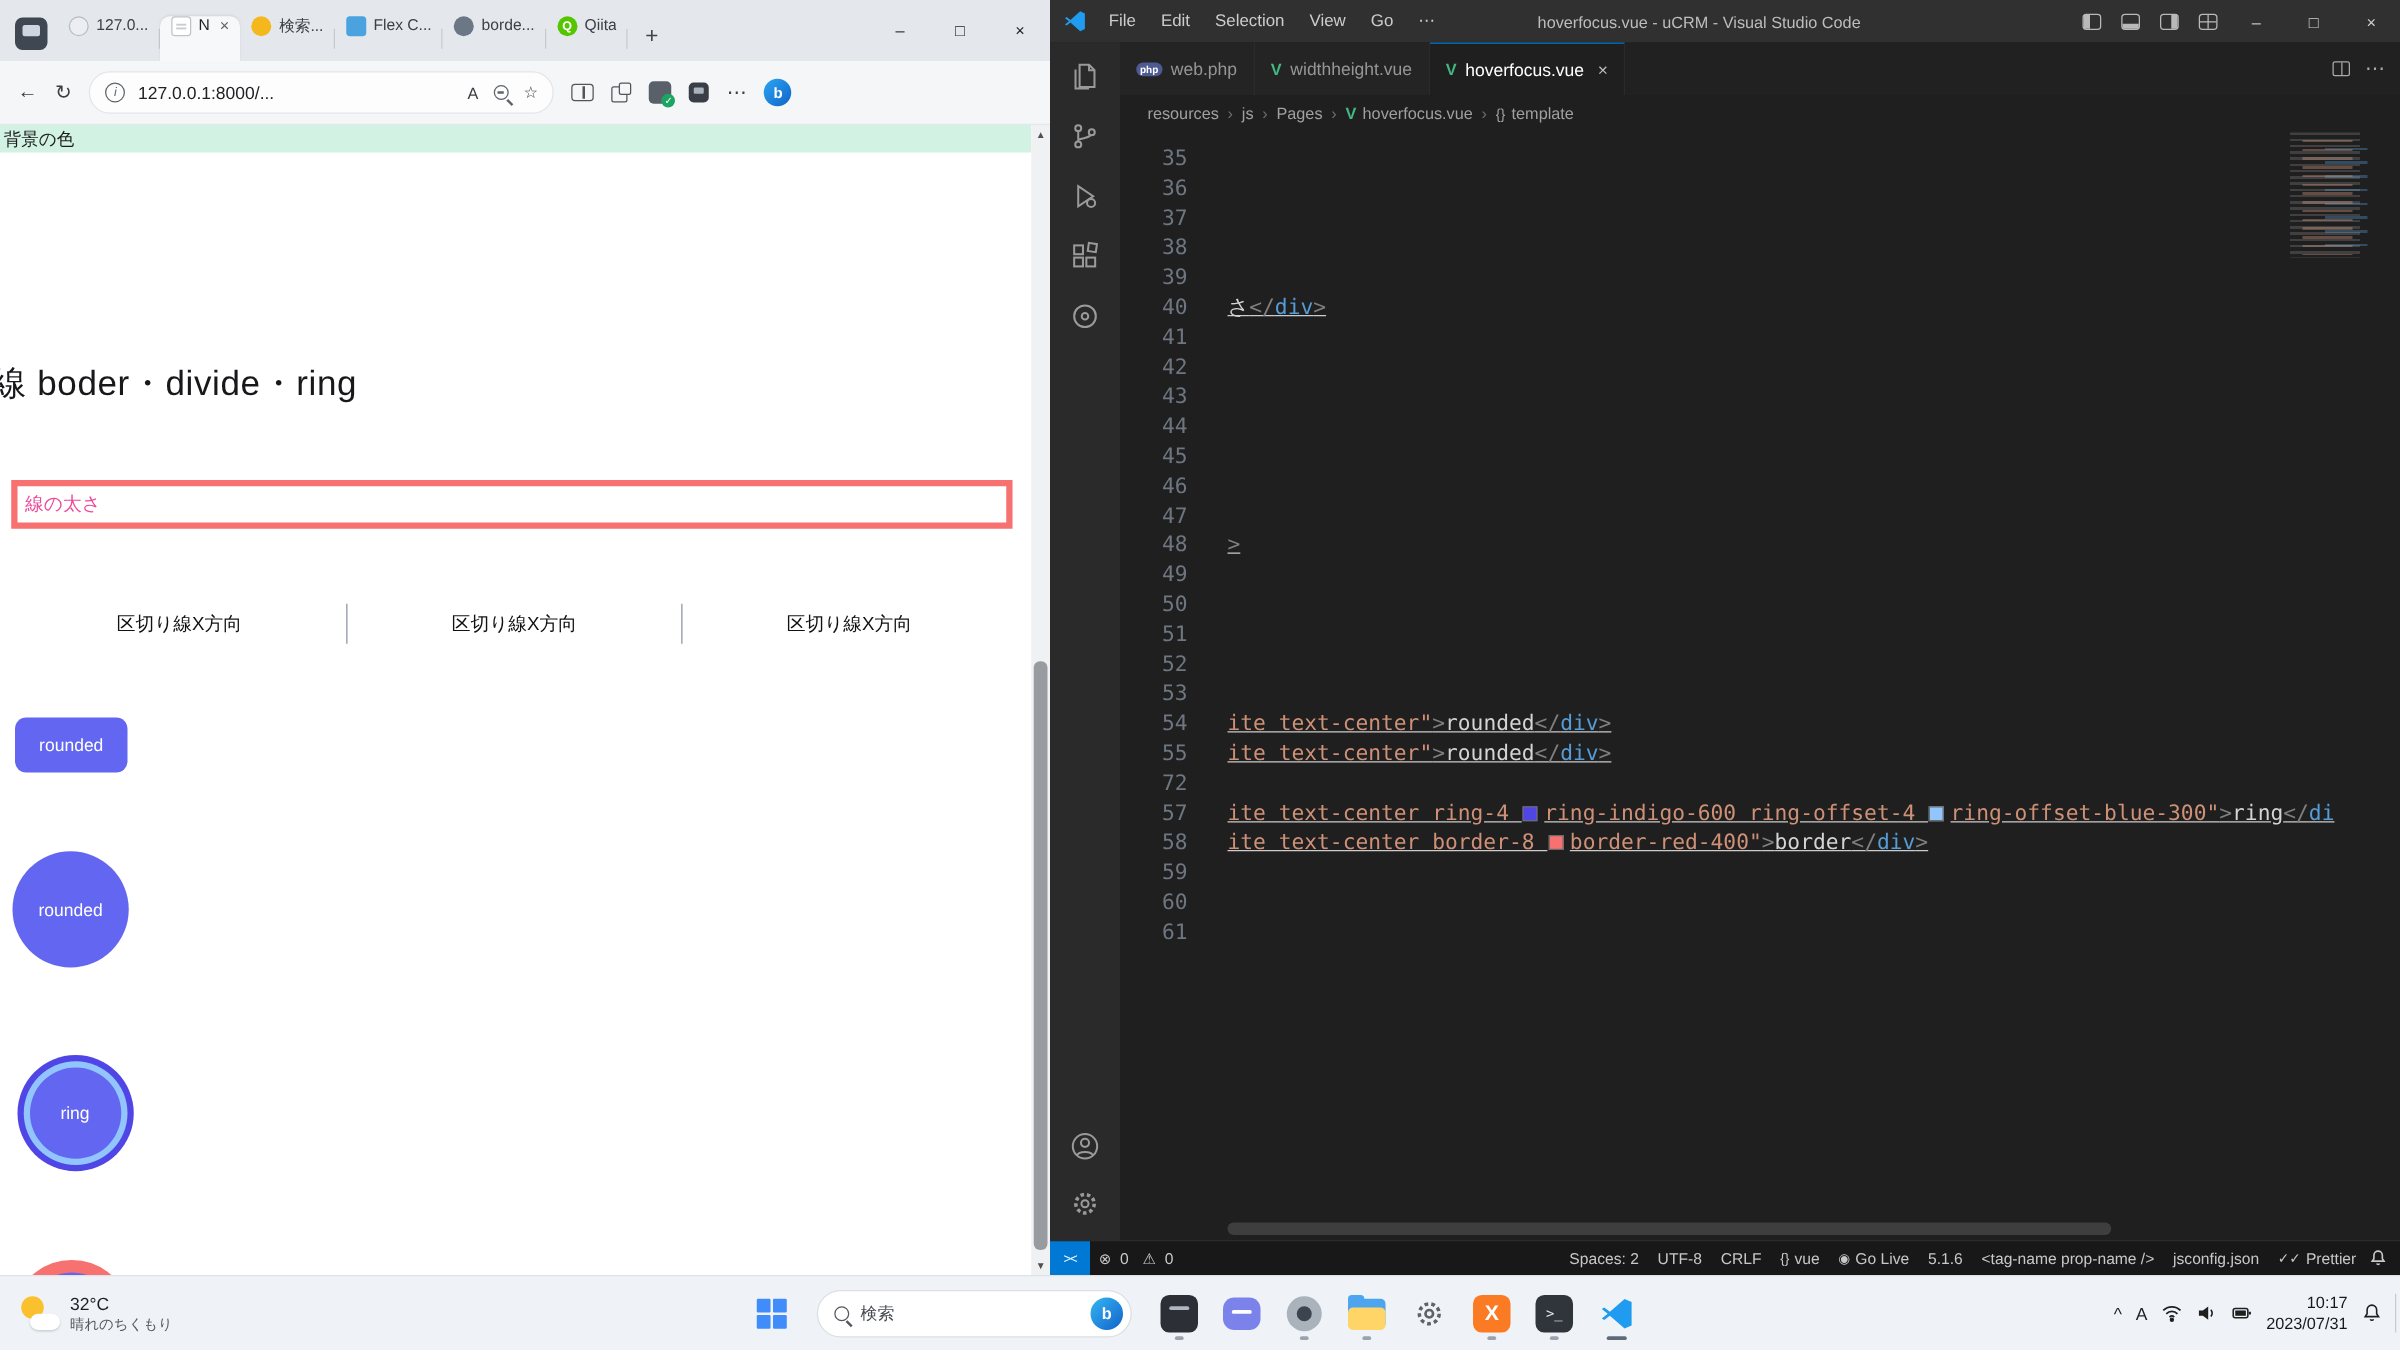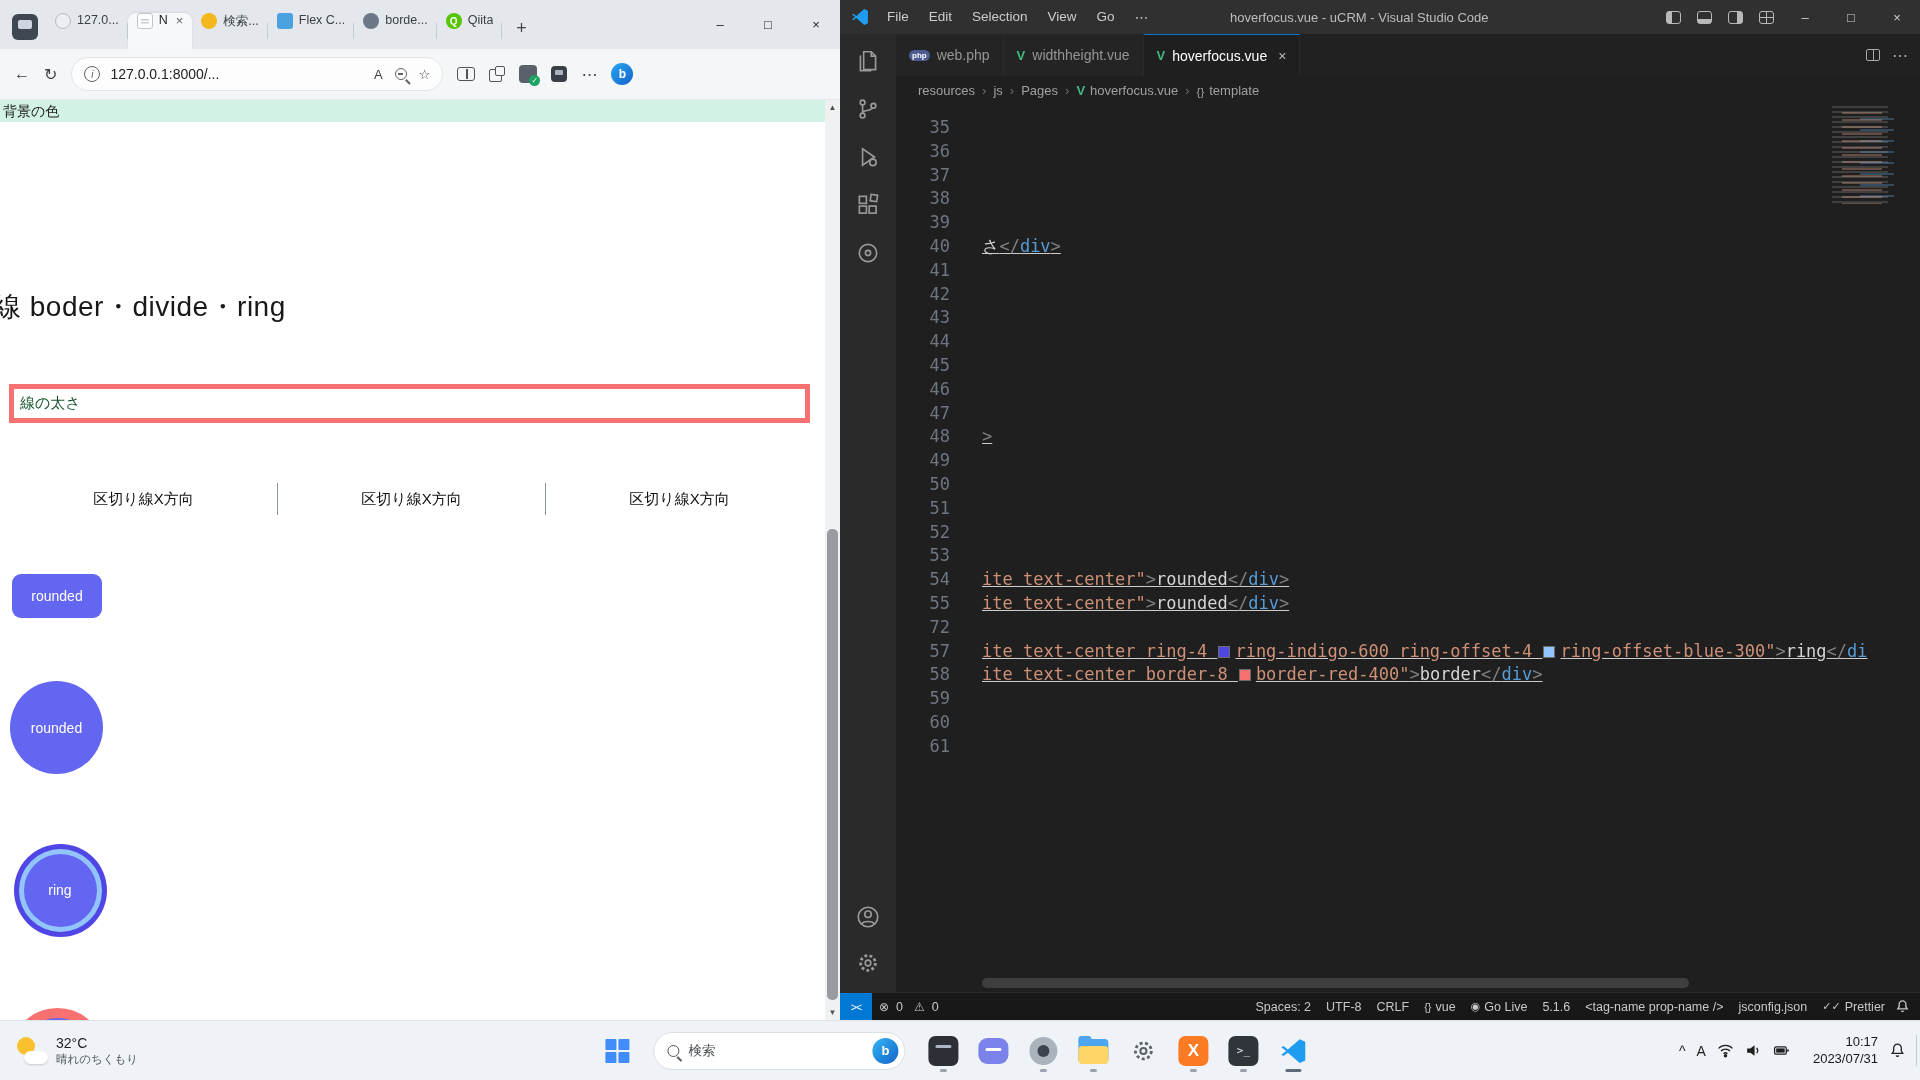--- a/index.html
+++ b/index.html
@@ -62,21 +62,21 @@
   .ext-ic{width:16px;height:16px;border-radius:4px;background:#3a3f47;position:relative;flex:none;}
   .ext-ic::after{content:"";position:absolute;left:4px;top:4px;width:8px;height:5px;border-radius:1px;background:#aab2bd;}
   .bing-ic{width:22px;height:22px;border-radius:50%;background:linear-gradient(135deg,#2aa7f2,#1262c9);
     color:#fff;font-size:12px;font-weight:bold;display:flex;align-items:center;justify-content:center;flex:none;}
 
   .b-page{position:absolute;left:0;top:100px;right:0;bottom:0;background:#fff;overflow:hidden;}
   .mint{position:absolute;left:0;top:0;right:15px;height:22px;background:#d2f2e3;
     font-size:14px;color:#1c1c1c;line-height:22px;padding-left:3px;}
   .page-h{position:absolute;left:-7px;top:188px;margin:0;font-size:28px;font-weight:500;color:#18181b;letter-spacing:.5px;}
   .line-box{position:absolute;left:9px;top:284px;width:801px;height:39px;border:5px solid #f87171;
-    display:flex;align-items:center;padding-left:6px;font-size:15px;color:#14532d;}
+    display:flex;align-items:center;padding-left:6px;font-size:15px;color:#ec4899;}
   .div-row{position:absolute;left:10px;top:383px;width:803px;height:32px;display:flex;}
   .dcol{flex:1;display:flex;align-items:center;justify-content:center;font-size:15px;color:#111;}
   .dcol + .dcol{border-left:1px solid #8b94a3;}
   .shape{position:absolute;display:flex;align-items:center;justify-content:center;color:#fff;font-size:14px;}
   .shape.rect{left:12px;top:474px;width:90px;height:44px;border-radius:9px;background:#6366f1;}
   .shape.circ{left:10px;top:581px;width:93px;height:93px;border-radius:50%;background:#6366f1;}
   .shape.ringc{left:13px;top:743px;width:94px;height:94px;}
   .ring-inner{width:73px;height:73px;border-radius:50%;background:#6366f1;margin:auto;
     box-shadow:0 0 0 5px #93c5fd,0 0 0 10px #4f46e5;display:flex;align-items:center;justify-content:center;}
   .shape.bordc{left:10px;top:908px;width:95px;height:95px;border-radius:50%;background:#6366f1;
@@ -190,21 +190,21 @@
   .f-front{position:absolute;left:1px;top:9px;width:30px;height:18px;border-radius:4px;background:#ffd567;}
   .ic-xampp{width:30px;height:30px;border-radius:7px;background:#fb7a24;color:#fff;font-weight:bold;font-size:17px;
     display:flex;align-items:center;justify-content:center;}
   .ic-term{width:30px;height:30px;border-radius:7px;background:#30343b;color:#e8e8e8;font-size:11px;
     font-family:"DejaVu Sans Mono",monospace;display:flex;align-items:center;justify-content:center;}
   .ic-vsc{width:30px;height:30px;display:flex;}
   .gear-svg{width:28px;height:28px;}
   .tb-tray{position:absolute;right:8px;top:0;bottom:0;display:flex;align-items:center;gap:11px;padding-right:6px;}
   .tray-it{font-size:14px;color:#1f1f1f;display:flex;align-items:center;justify-content:center;}
   .tray-it svg{width:17px;height:17px;}
-  .clock{text-align:right;font-size:13px;color:#191919;line-height:1.3;margin-left:12px;}
+  .clock{text-align:right;font-size:13px;color:#191919;line-height:1.3;margin-left:0;}
   .desk-sliver{position:absolute;right:0;top:14px;bottom:14px;width:4px;border-left:1px solid #c6ccd4;}
 </style>
 </head>
 <body>
 
 <div class="screen">
 
   <section class="browser">
     <div class="b-tabstrip">
       <div class="ws-btn"></div>

